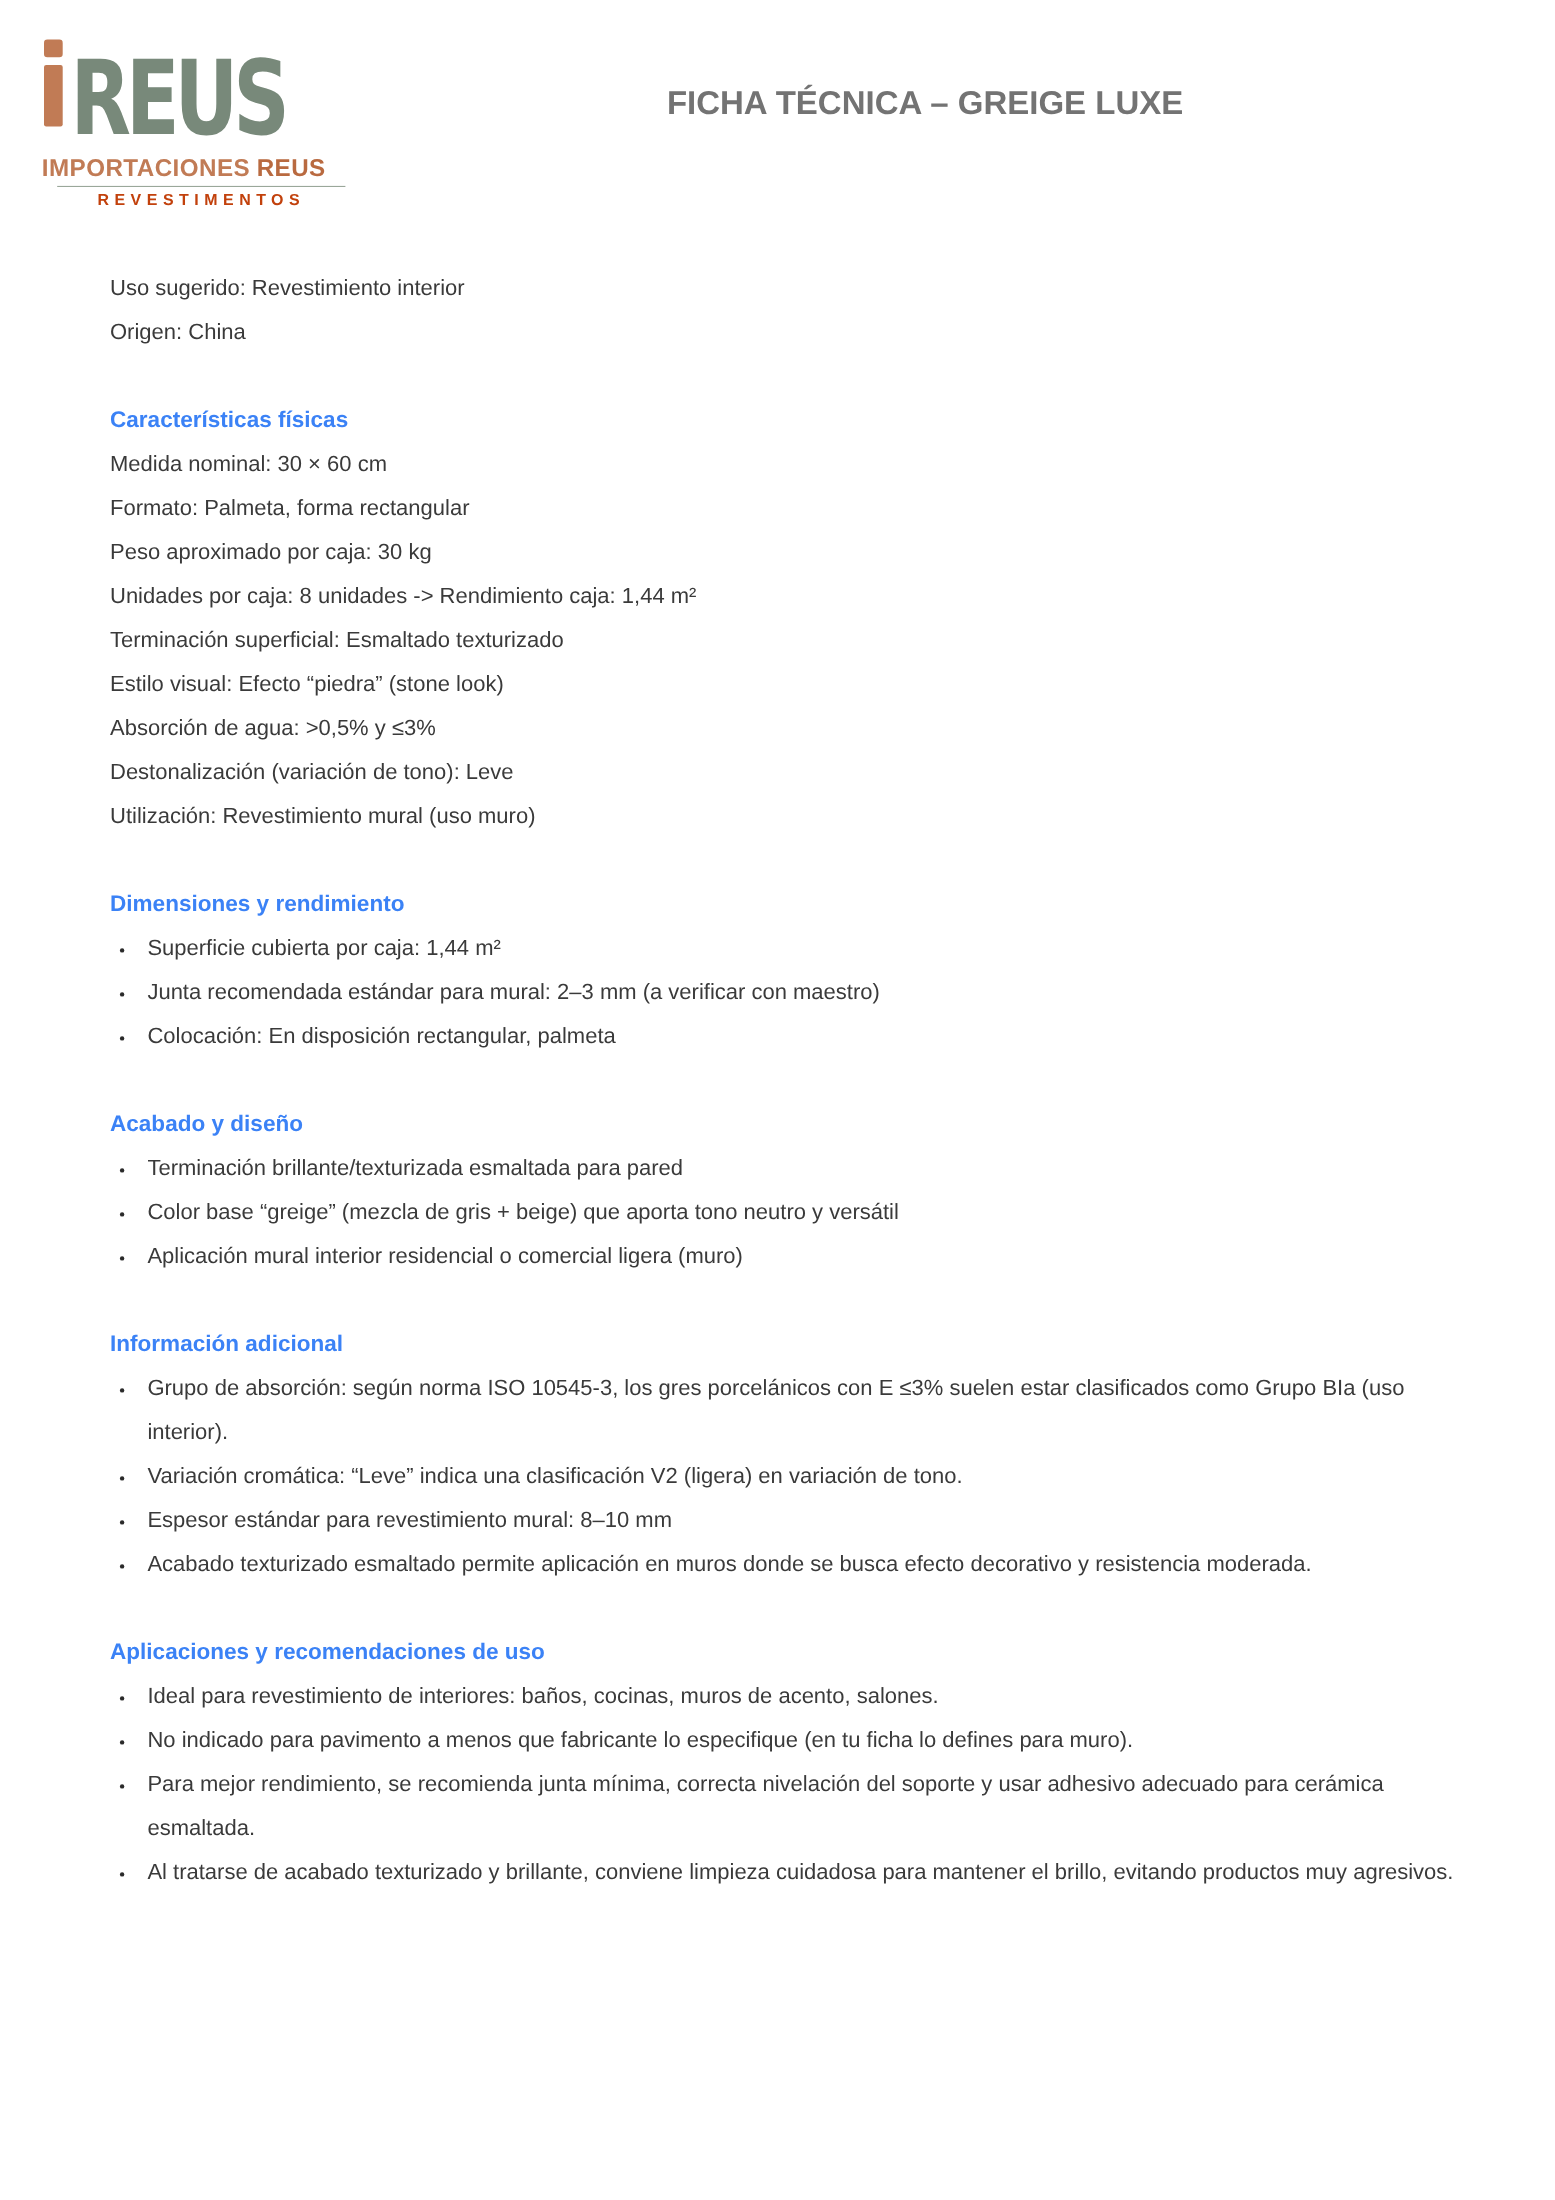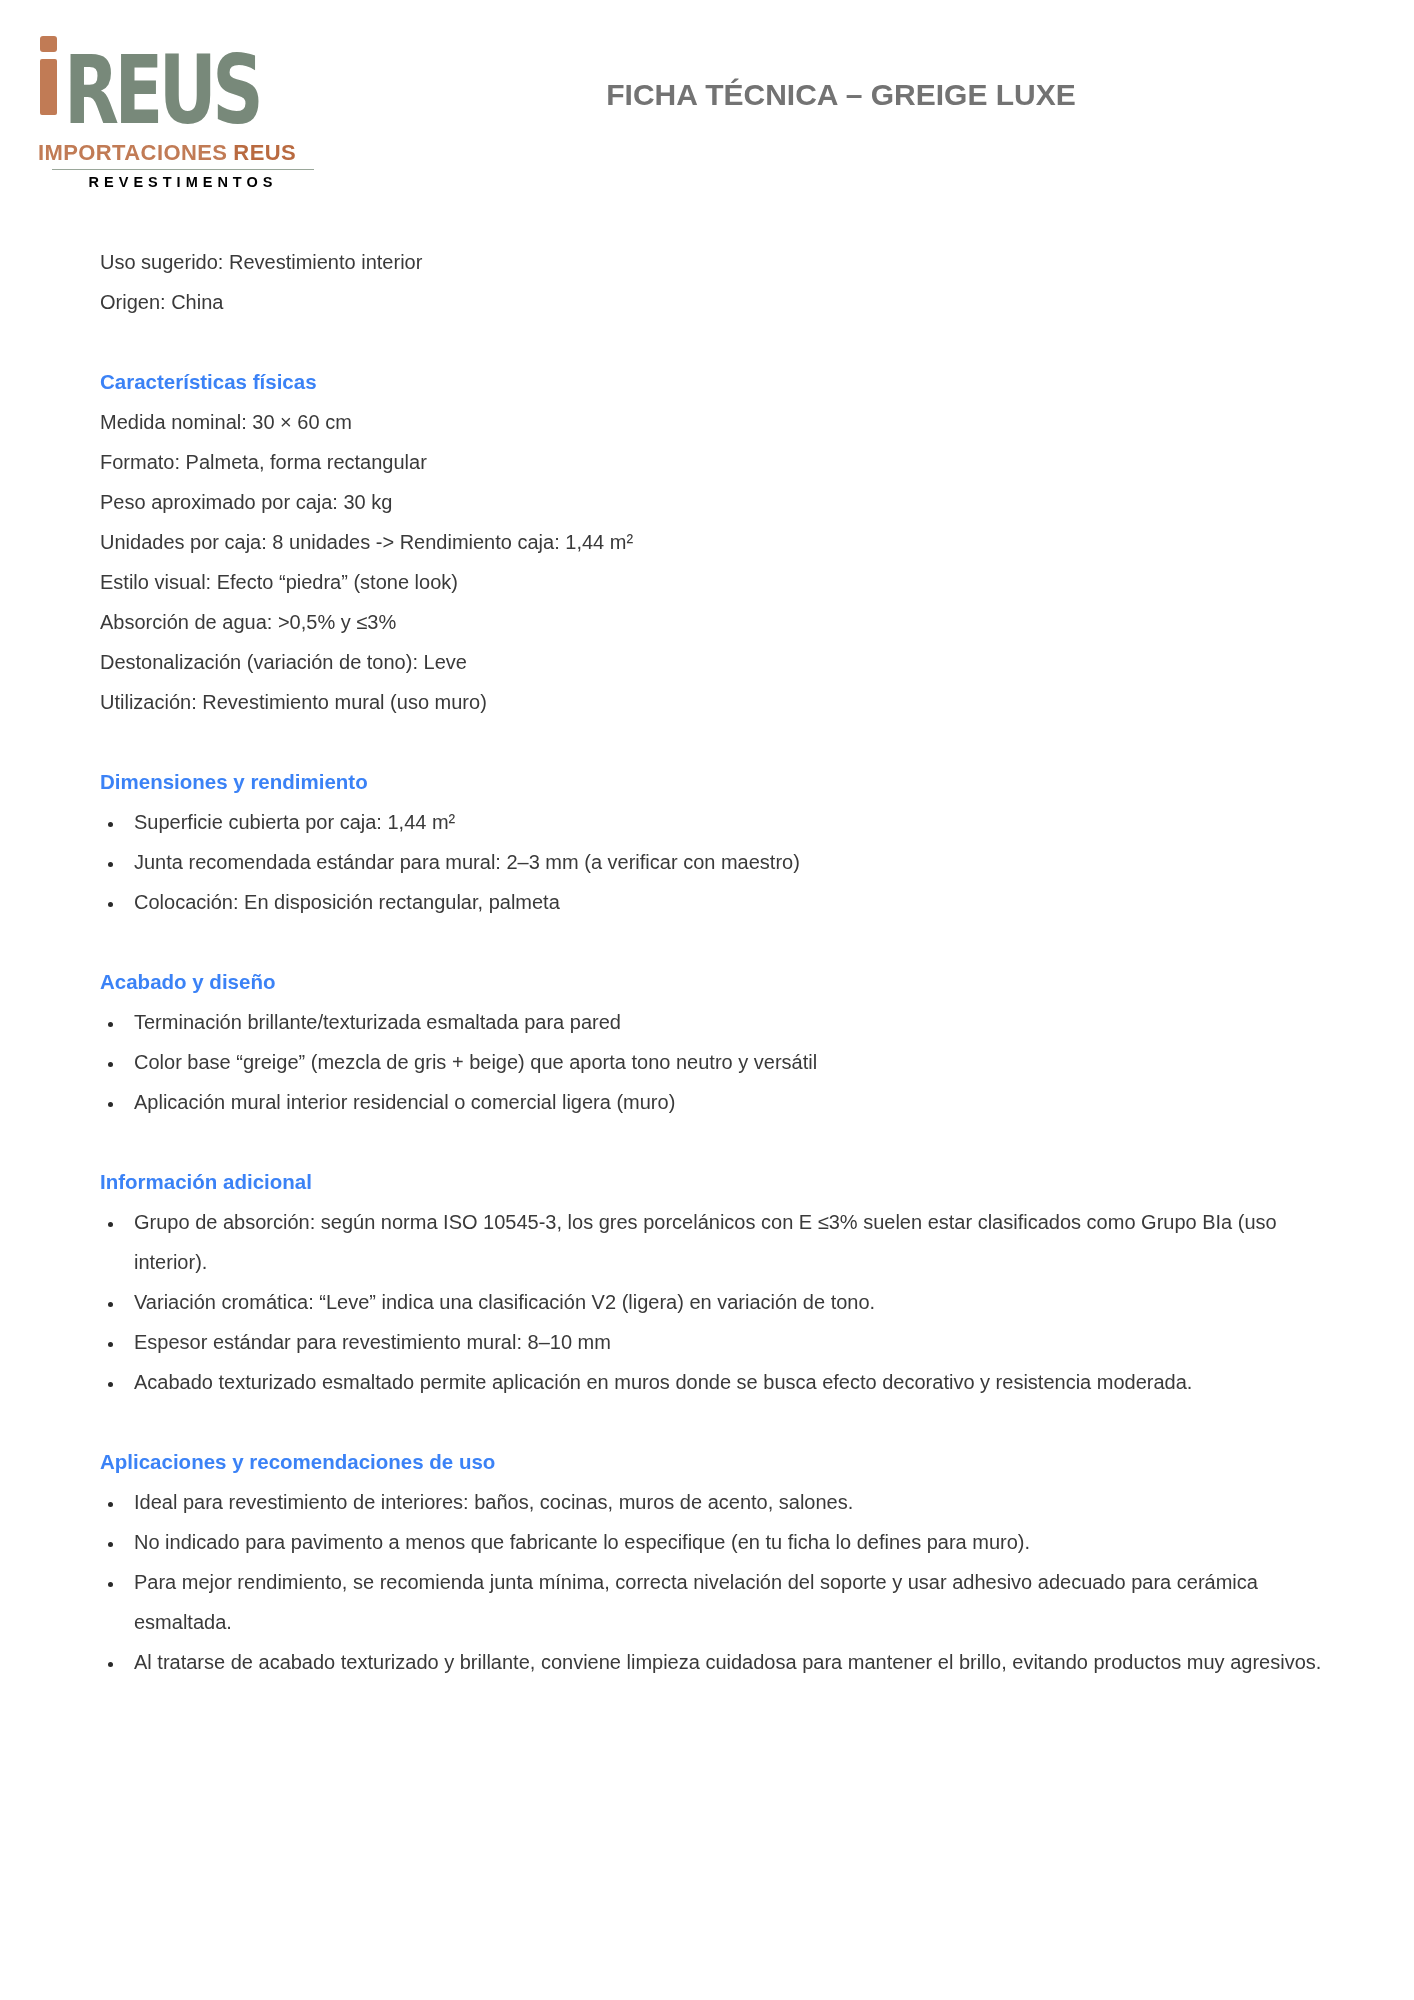--- a/index.html
+++ b/index.html
@@ -123,41 +123,42 @@
       <span class="logo-i">
         <span class="dot" style="background:#c17b55"></span>
         <span class="bar" style="background:#c17b55"></span>
       </span>
       <span class="logo-word" style="color:#78897a">REUS</span>
     </div>
     <div class="logo-sub">
       <span class="w1" style="color:#c17b55">IMPORTACIONES</span><span class="w2" style="color:#b96a40">REUS</span>
     </div>
     <div class="logo-rule"></div>
-    <div class="logo-tagline" style="color:#000000">REVESTIMENTOS</div>
+    <div class="logo-tagline" style="color:#c2410c">REVESTIMENTOS</div>
   </div>
 
   <div class="doc-title-wrap">
     <h1 class="doc-title">FICHA TÉCNICA – GREIGE LUXE</h1>
   </div>
 </header>
 
 <main class="content">
 
   <div class="intro">
     <p class="line">Uso sugerido: Revestimiento interior</p>
     <p class="line">Origen: China</p>
   </div>
 
   <section>
     <h2 class="section-heading">Características físicas</h2>
     <p class="line">Medida nominal: 30 × 60 cm</p>
     <p class="line">Formato: Palmeta, forma rectangular</p>
     <p class="line">Peso aproximado por caja: 30 kg</p>
     <p class="line">Unidades por caja: 8 unidades -&gt; Rendimiento caja: 1,44 m²</p>
+    <p class="line">Terminación superficial: Esmaltado texturizado</p>
     <p class="line">Estilo visual: Efecto “piedra” (stone look)</p>
     <p class="line">Absorción de agua: &gt;0,5% y ≤3%</p>
     <p class="line">Destonalización (variación de tono): Leve</p>
     <p class="line">Utilización: Revestimiento mural (uso muro)</p>
   </section>
 
   <section>
     <h2 class="section-heading">Dimensiones y rendimiento</h2>
     <ul class="bullets">
       <li>Superficie cubierta por caja: 1,44 m²</li>

